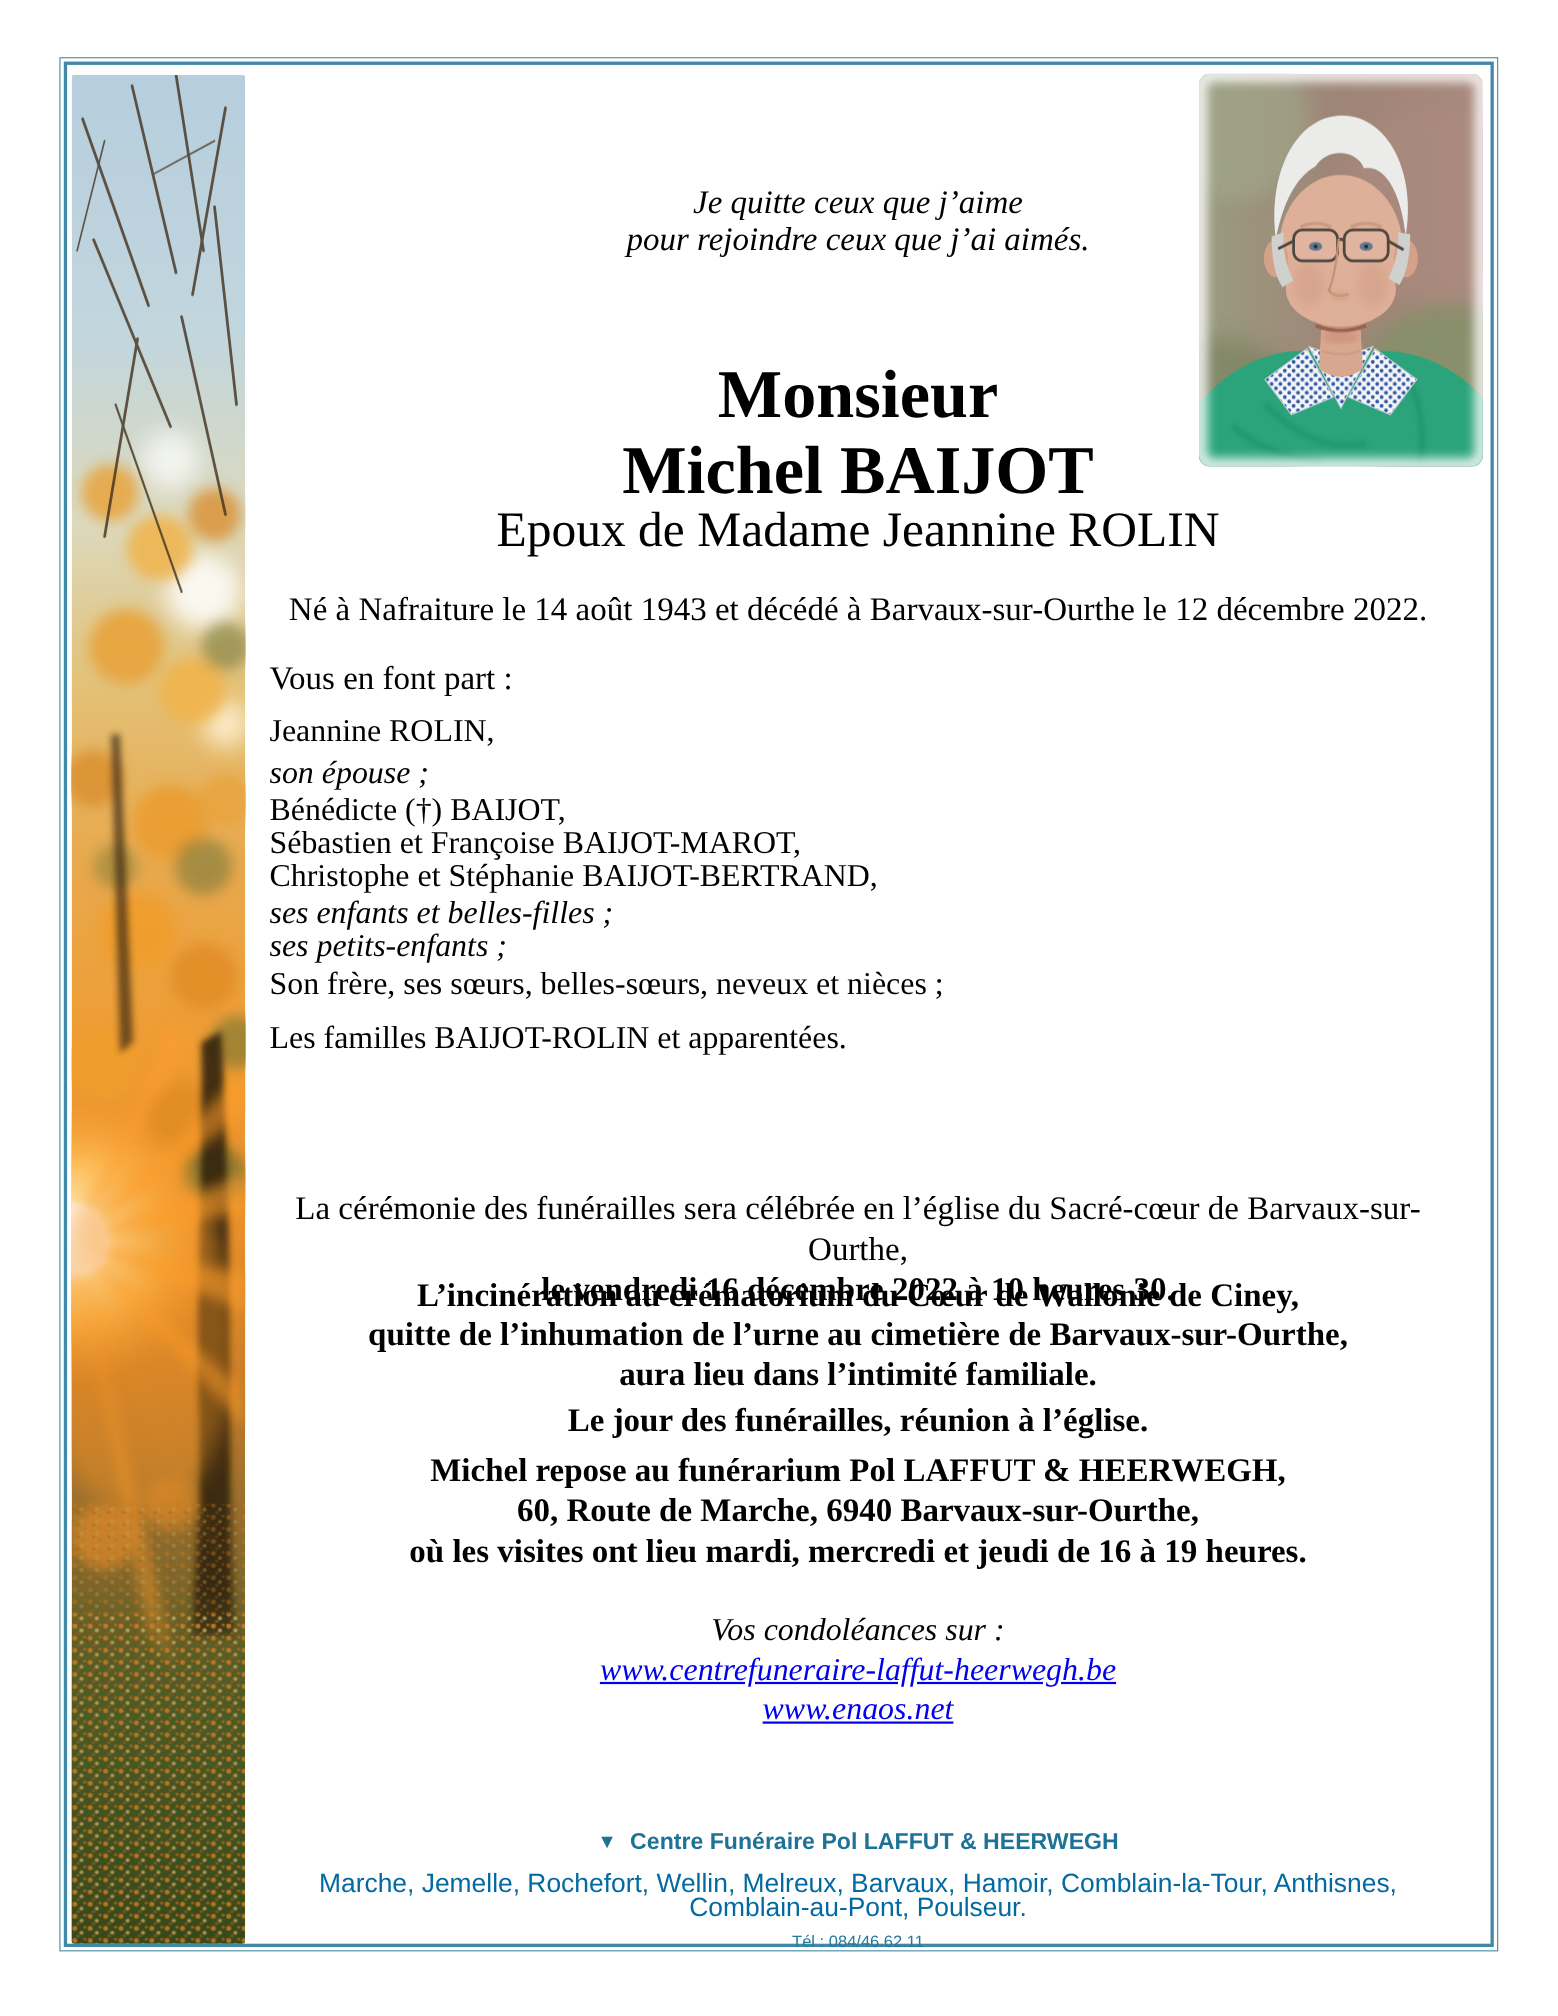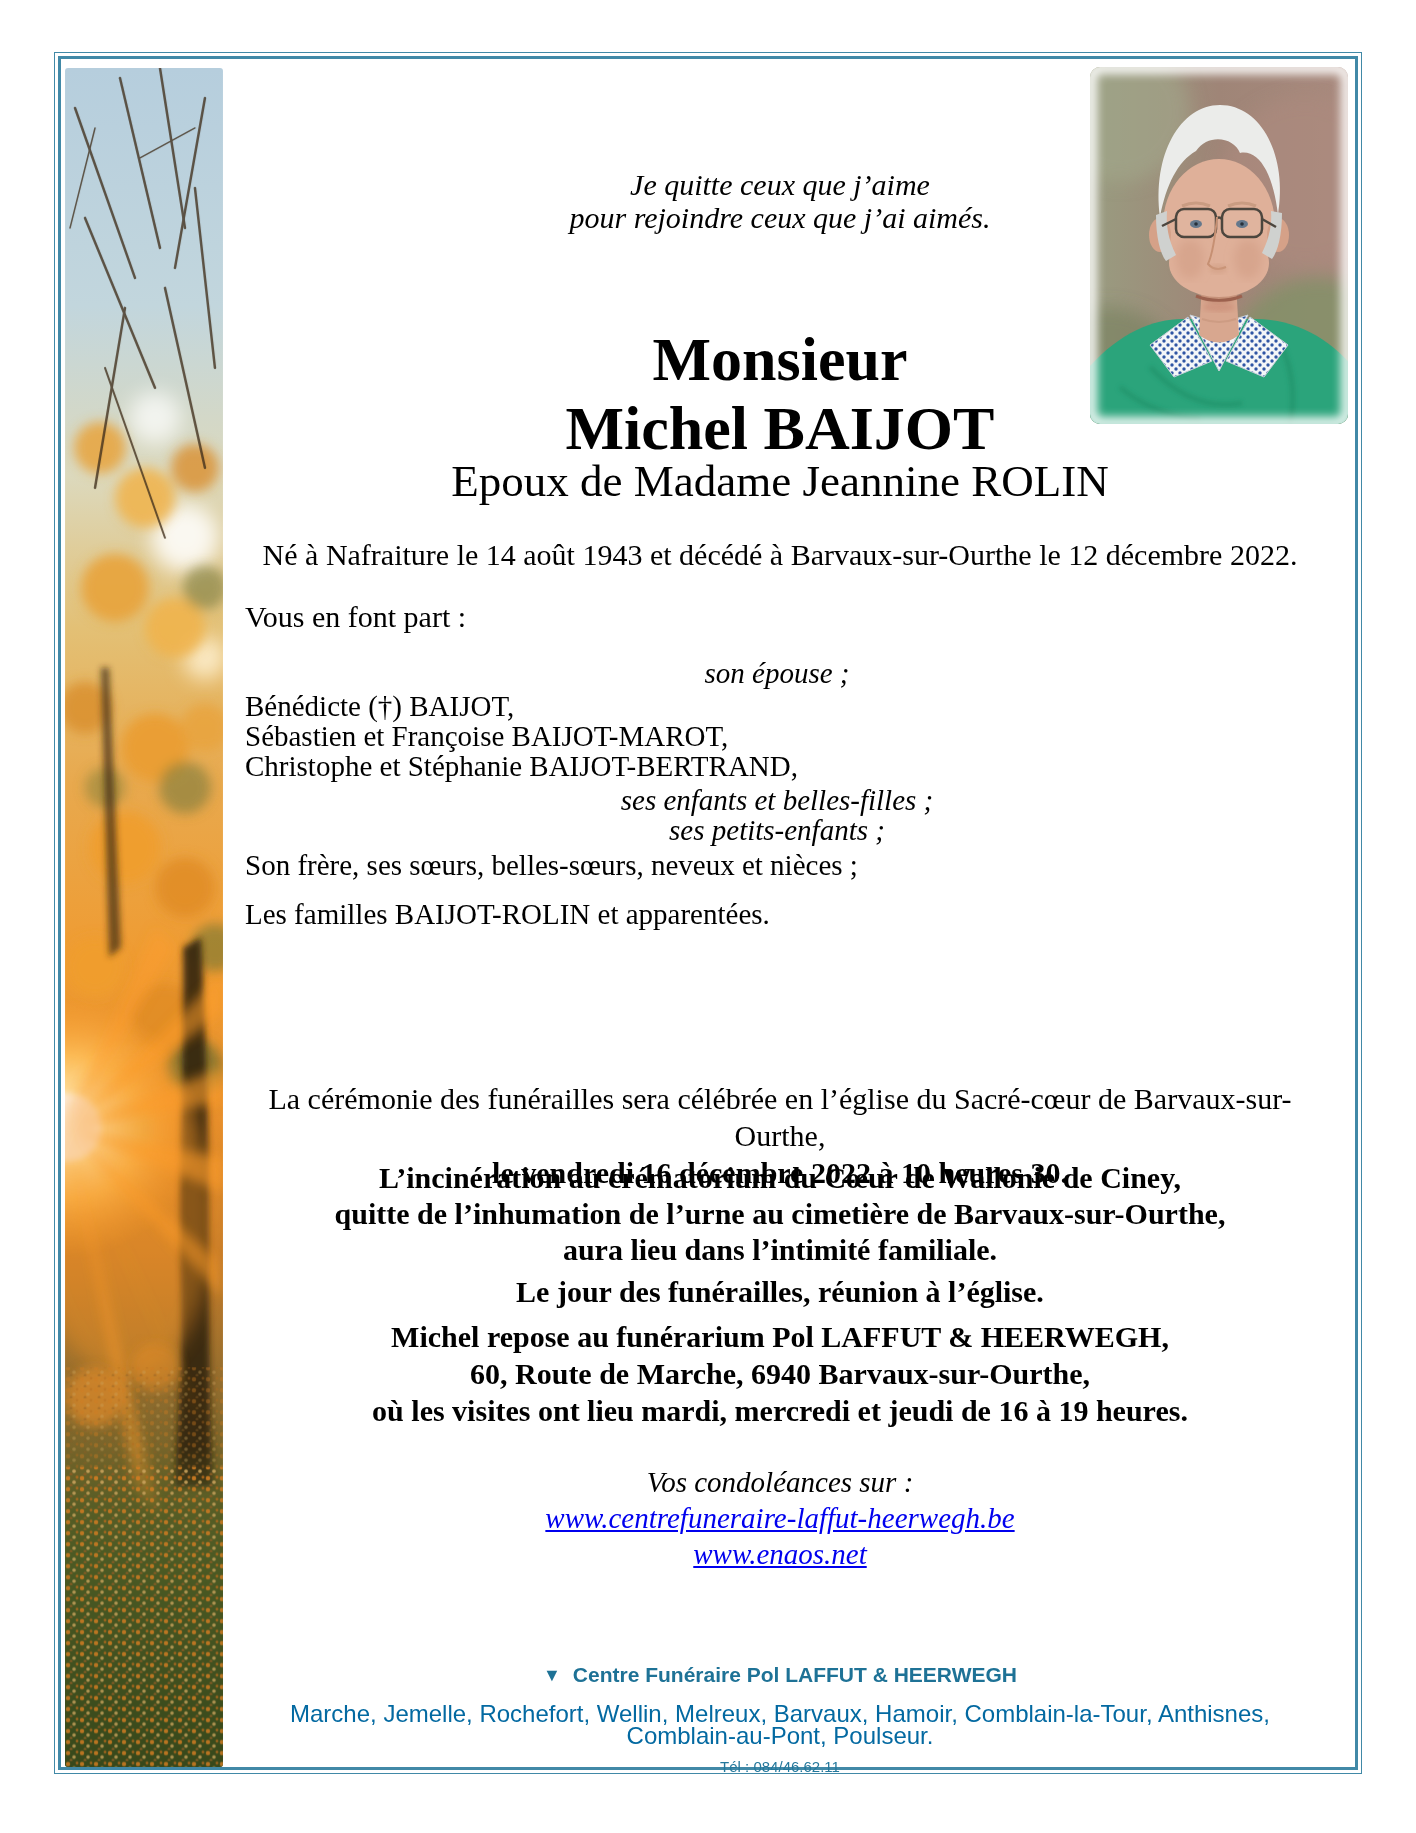--- a/index.html
+++ b/index.html
@@ -25,21 +25,21 @@
   .portrait svg{display:block;}
   .content{position:absolute;left:245px;top:0;width:1070px;}
   .blk{position:absolute;left:0;width:100%;}
   .center{text-align:center;}
   .quote{top:168px;font-style:italic;font-size:30px;line-height:33px;}
   .main-title{top:325px;font-size:62px;font-weight:bold;line-height:69px;}
   .subtitle{top:456px;font-size:45px;line-height:50px;}
   .life-dates{top:538px;font-size:30px;line-height:34px;}
   .intro{top:600px;font-size:30px;line-height:34px;}
   .family{top:645px;font-size:29px;line-height:30px;padding-top:5px;}
-  .family .relation{text-align:center;font-style:italic;padding-right:6px;}
+  .family .relation{text-align:left;font-style:italic;padding-right:6px;}
   .m8{margin-top:8px;}  .m3{margin-top:3px;}  .m4{margin-top:4px;}
   .m1{margin-top:1px;}  .m0{margin-top:0;}    .m5{margin-top:5px;}
   .m19{margin-top:19px;}
   .ceremony{top:1080px;font-size:30px;line-height:37px;}
   .bold{font-weight:bold;}
   .cremation{top:1160px;font-size:30px;line-height:36px;font-weight:bold;}
   .gathering{top:1274px;font-size:30px;line-height:36px;font-weight:bold;}
   .funerarium{top:1318px;font-size:30px;line-height:37px;font-weight:bold;}
   .condolences{top:1464px;font-size:29px;line-height:36px;font-style:italic;}
   .condolences a{color:#0000ee;text-decoration:underline;display:block;}
@@ -276,20 +276,21 @@
     <div>Michel BAIJOT</div>
   </div>
 
   <div class="blk subtitle center">Epoux de Madame Jeannine ROLIN</div>
 
   <div class="blk life-dates center">Né à Nafraiture le 14 août 1943 et décédé à Barvaux-sur-Ourthe le 12 décembre 2022.</div>
 
   <div class="blk intro">Vous en font part :</div>
 
   <div class="blk family">
+    <div class="name">Jeannine ROLIN,</div>
     <div class="relation m8">son épouse ;</div>
 
     <div class="m3">
       <div class="name">Bénédicte (†) BAIJOT,</div>
       <div class="name">Sébastien et Françoise BAIJOT-MAROT,</div>
       <div class="name">Christophe et Stéphanie BAIJOT-BERTRAND,</div>
     </div>
     <div class="relation m4">ses enfants et belles-filles ;</div>
 
     <div class="relation m0">ses petits-enfants ;</div>

